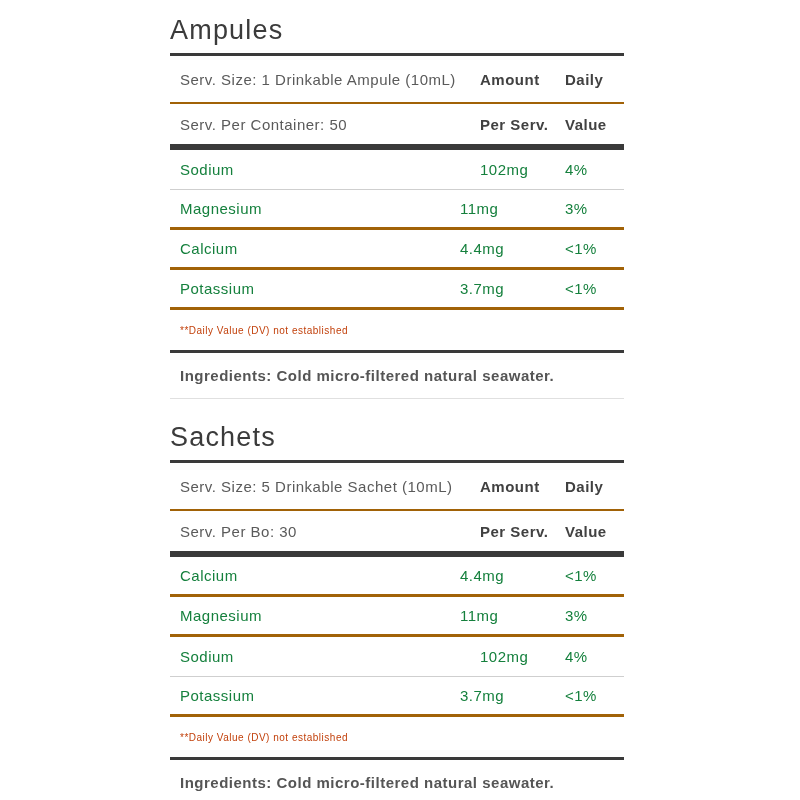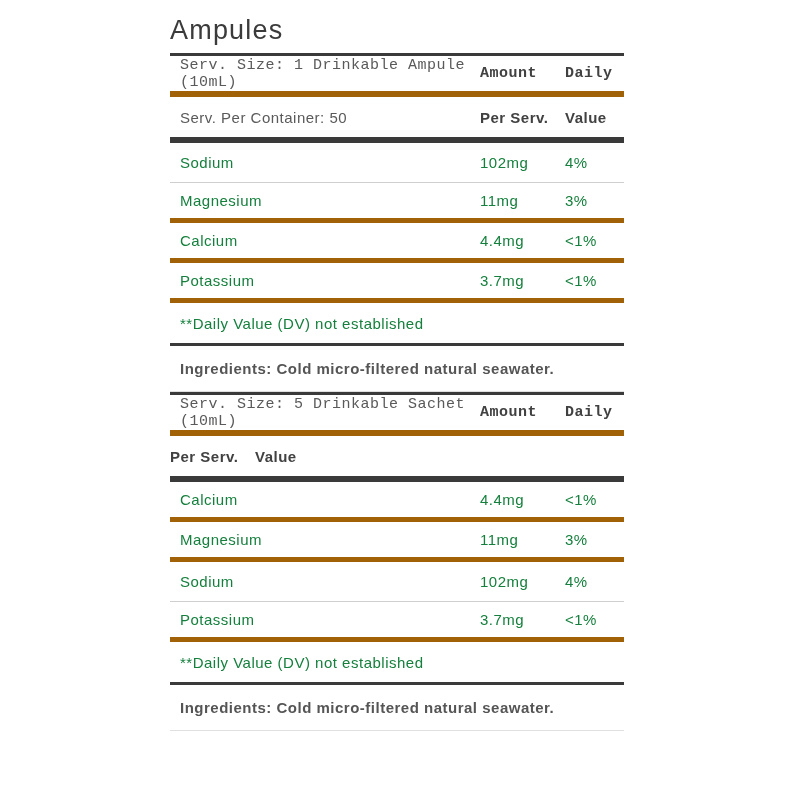--- a/index.html
+++ b/index.html
@@ -30,29 +30,29 @@
   .row {
     display: flex;
     align-items: center;
     height: 40px;
     font-size: 15px;
     letter-spacing: 0.5px;
   }
   .row .cell-label  { flex: 1; padding-left: 10px; }
   .row .cell-amount { width: 85px; }
   .row .cell-daily  { width: 59px; }
-  .hrow-1 { height: 41px; border-bottom: 6px solid #a16207; color: #5a5a5a; font-family: Liberation Mono, monospace; }
+  .hrow-1 { height: 48px; border-bottom: 2px solid #a16207; color: #5a5a5a; }
   .hrow-2 { height: 40px; color: #5a5a5a; }
   .hrow-1 .cell-amount, .hrow-1 .cell-daily,
   .hrow-2 .cell-amount, .hrow-2 .cell-daily { font-weight: 700; color: #414141; }
   .n-row { color: #15803d; }
   .n-row.divider-light { border-bottom: 1px solid #cfcfcf; }
-  .n-row.divider-dark  { border-bottom: 5px solid #a16207; }
-  .note-row { height: 40px; display: flex; align-items: center; color: #15803d;
-              font-size: 15px; letter-spacing: 0.5px; }
+  .n-row.divider-dark  { border-bottom: 3px solid #a16207; gap: 20px; }
+  .note-row { height: 40px; display: flex; align-items: center; color: #c2410c;
+              font-size: 10px; letter-spacing: 0.5px; }
   .note-row span { padding-left: 10px; }
   .ingredients-row { height: 46px; display: flex; align-items: center;
                      border-bottom: 1px solid #e0e0e0; }
   .ingredients-row span {
     padding-left: 10px;
     font-size: 15px;
     font-weight: 700;
     letter-spacing: 0.5px;
     color: #555555;
   }
@@ -107,28 +107,30 @@
     <div class="note-row">
       <span>**Daily Value (DV) not established</span>
     </div>
     <div class="bar-medium"></div>
     <div class="ingredients-row">
       <span>Ingredients: Cold micro-filtered natural seawater.</span>
     </div>
   </div>
 
   <div class="section">
+    <h2 class="section-title">Sachets</h2>
     <div class="rule-title"></div>
 
     <div class="row hrow-1">
       <span class="cell-label">Serv. Size: 5 Drinkable Sachet (10mL)</span>
       <span class="cell-amount">Amount</span>
       <span class="cell-daily">Daily</span>
     </div>
     <div class="row hrow-2">
+      <span class="cell-label">Serv. Per Bo: 30</span>
       <span class="cell-amount">Per Serv.</span>
       <span class="cell-daily">Value</span>
     </div>
     <div class="bar-thick"></div>
 
     <div>
   <div class="row n-row divider-dark">
     <span class="cell-label">Calcium</span>
     <span class="cell-amount">4.4mg</span>
     <span class="cell-daily">&lt;1%</span>

